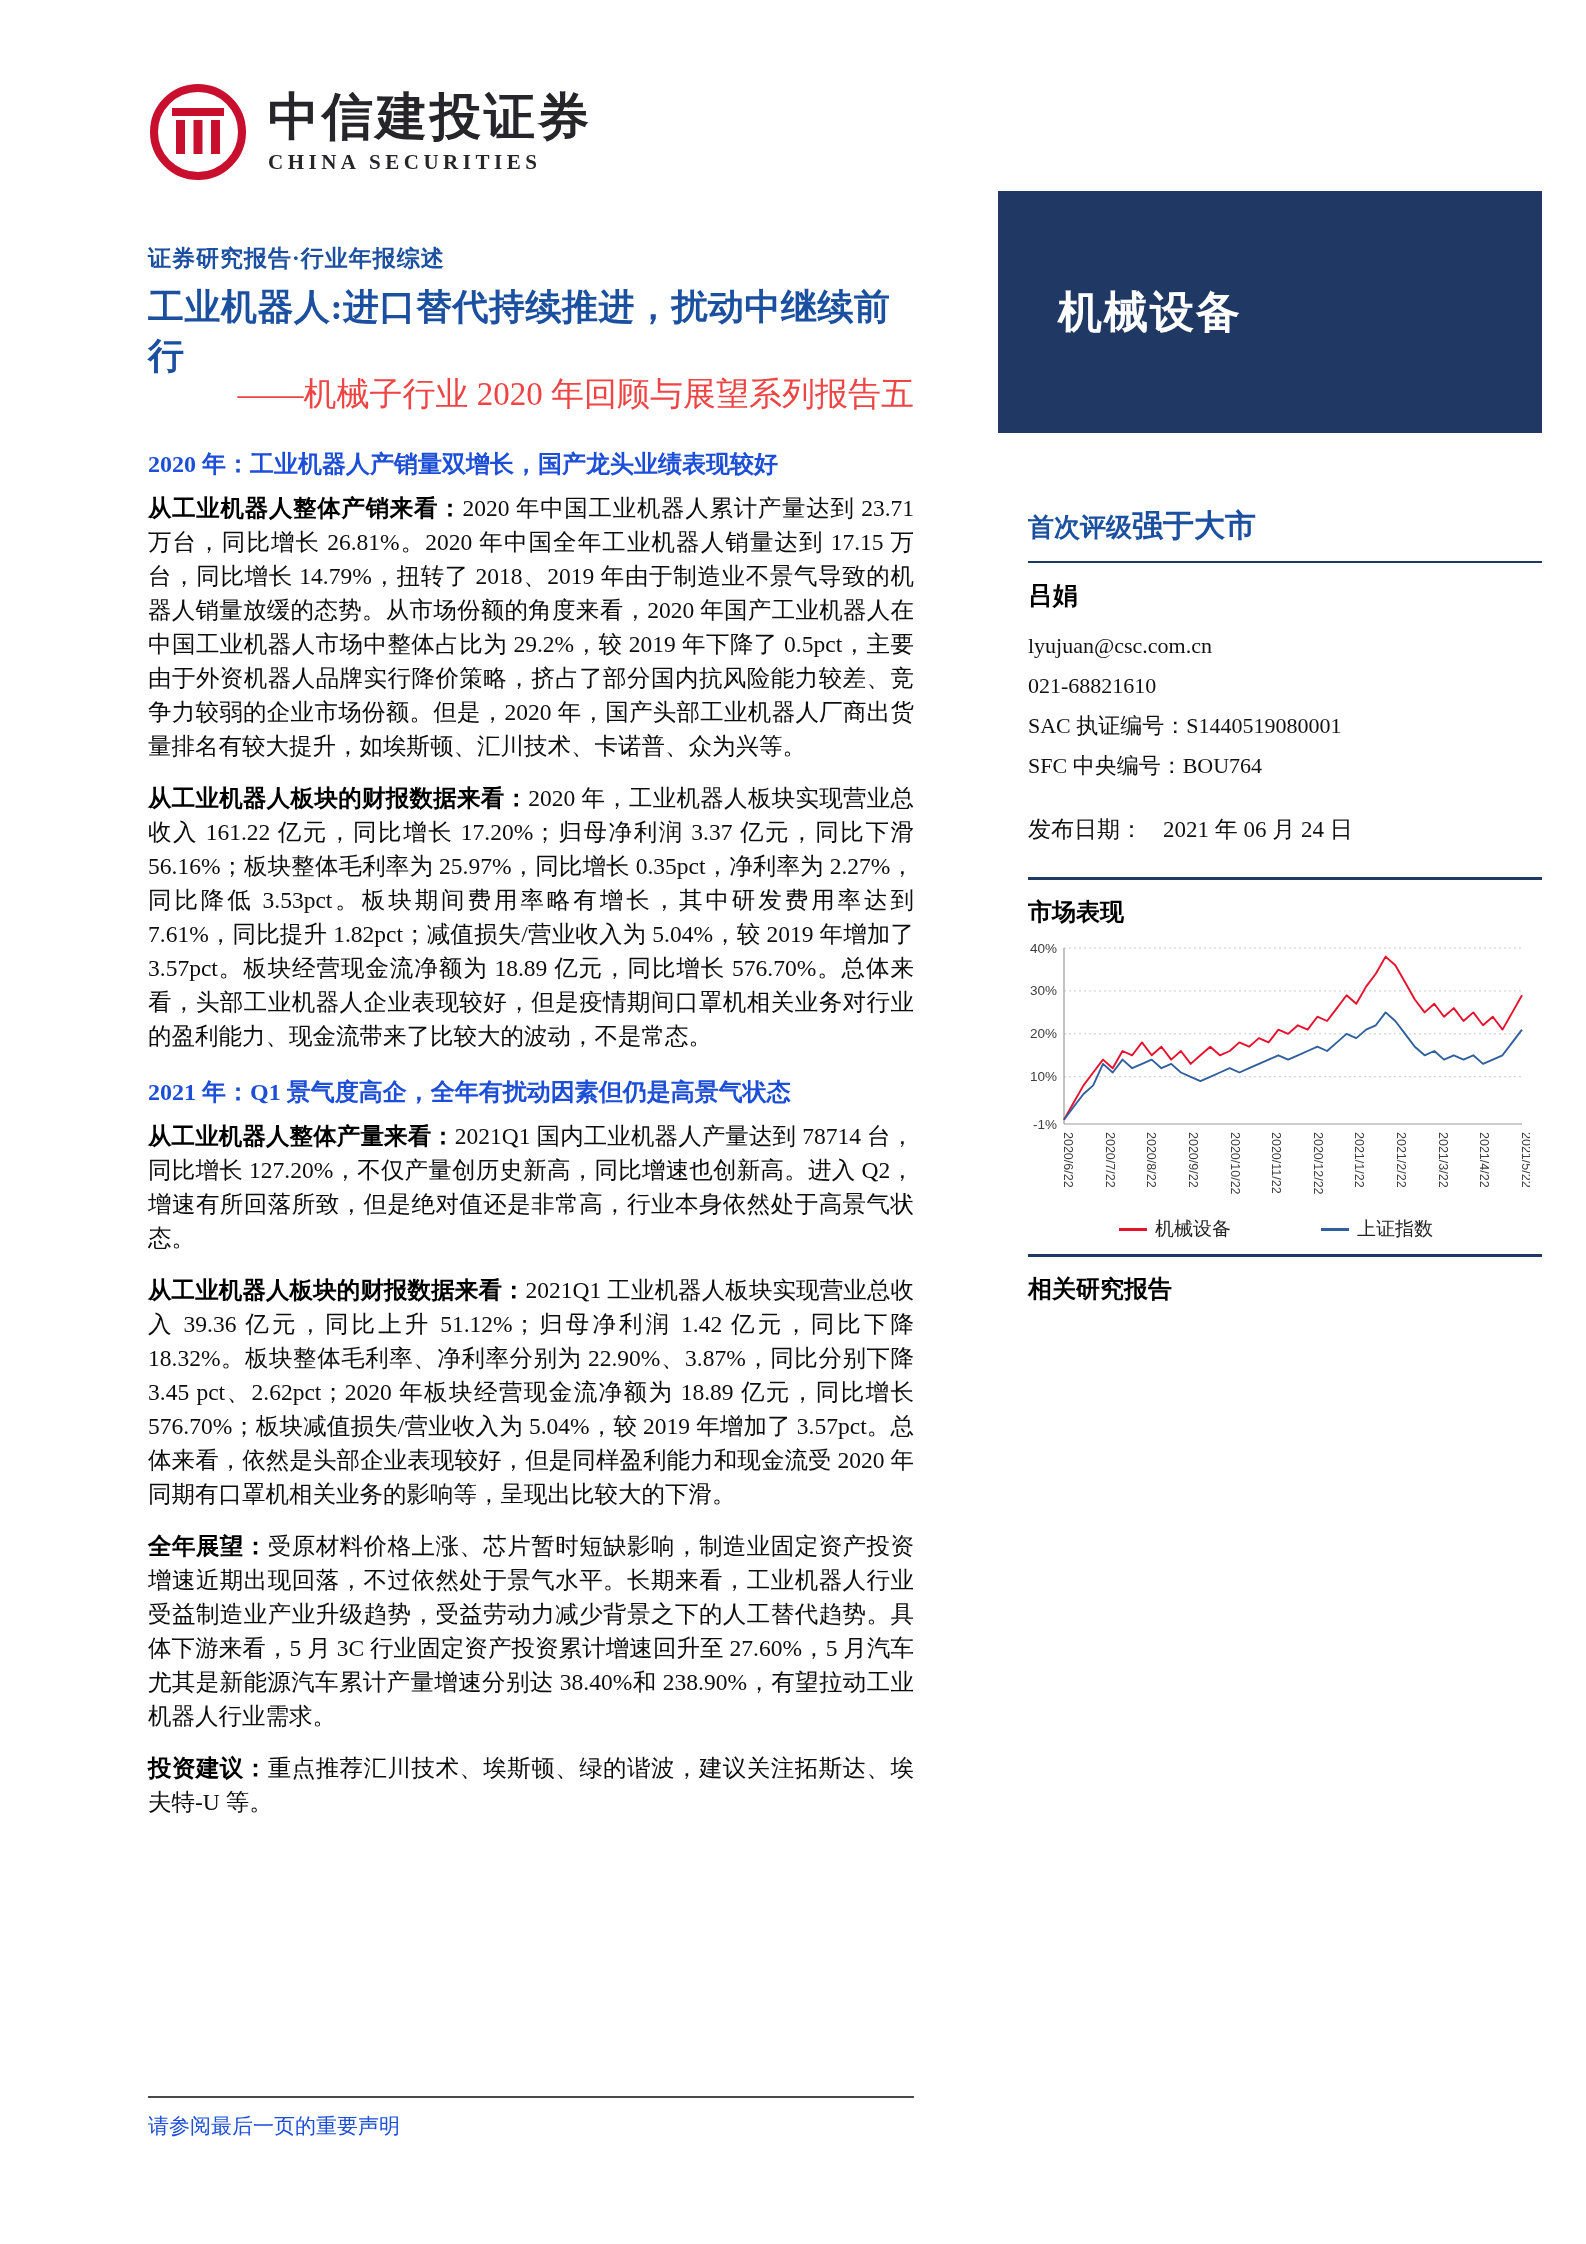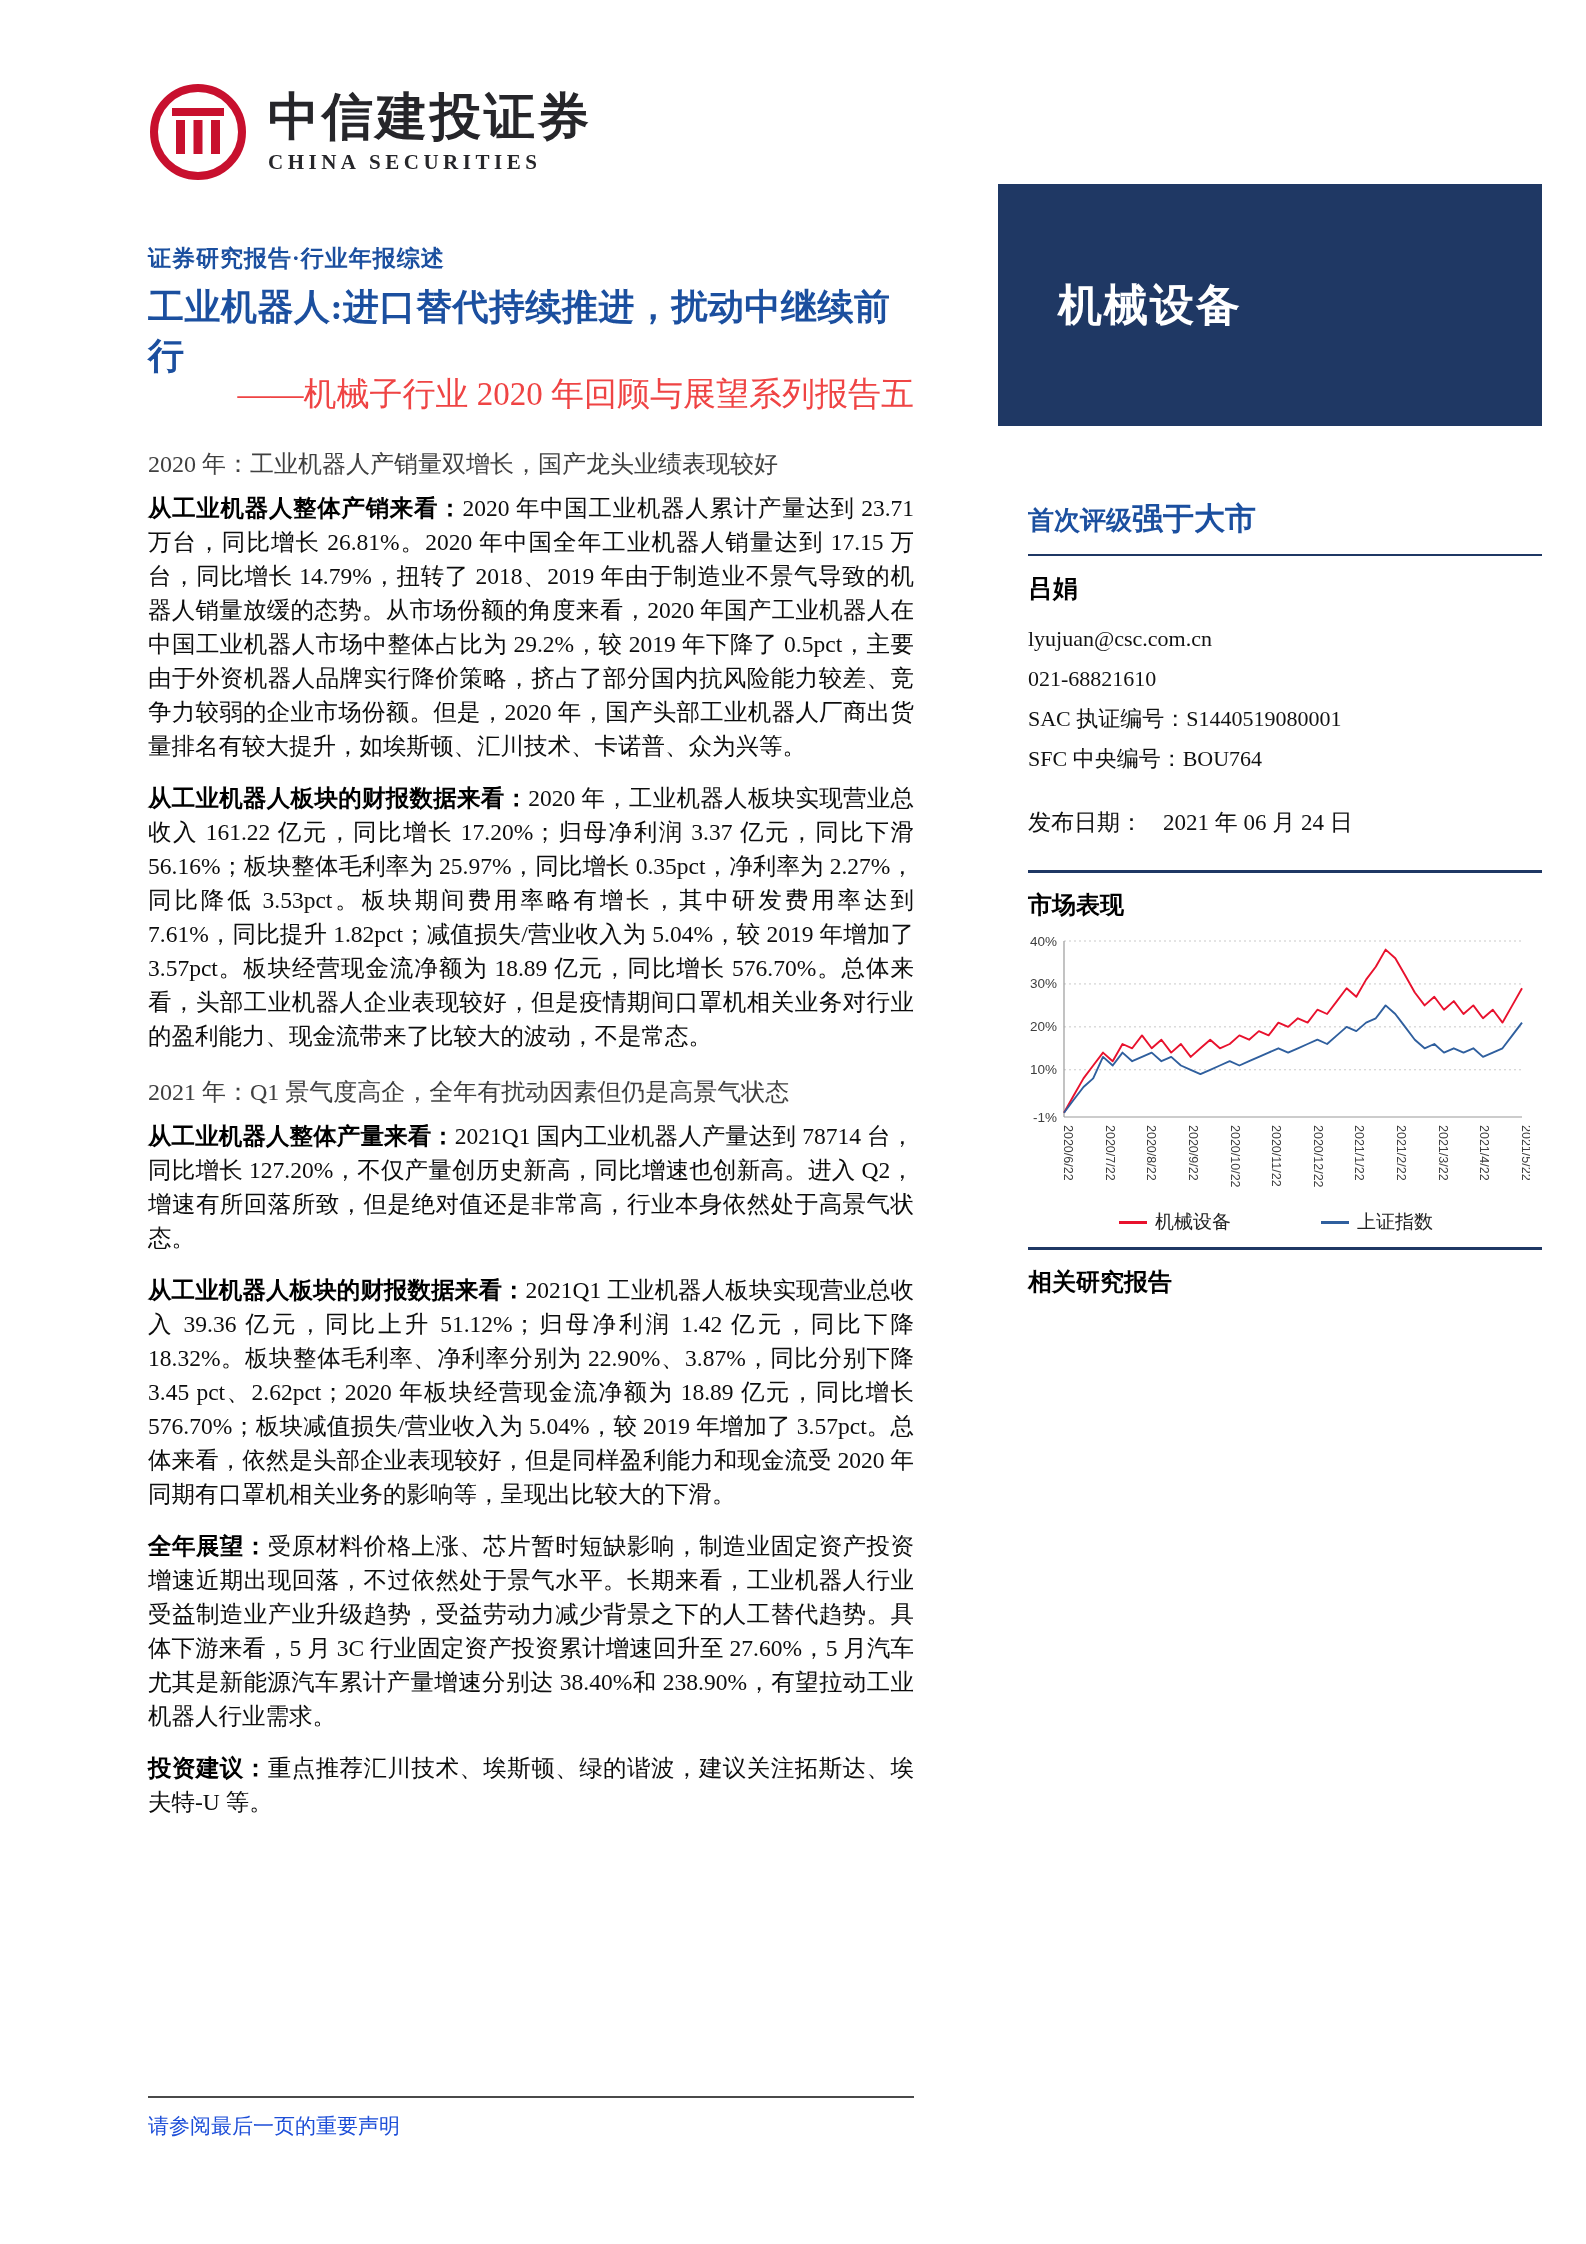--- a/index.html
+++ b/index.html
@@ -23,27 +23,27 @@
   
   .report-type { position:absolute; left:148px; top:243px; font-size:23px; font-weight:700; color:#1b4f9f; letter-spacing:1px; }
   .report-title { position:absolute; left:148px; top:283px; width:766px; margin:0;
                   font-size:36px; font-weight:700; color:#1b4f9f; letter-spacing:0.5px; }
   .report-subtitle { position:absolute; left:148px; top:372px; width:766px; text-align:right;
                      font-size:33px; font-weight:400; color:#ef4444; }
 
   
   .article { position:absolute; left:148px; top:447px; width:766px;
              font-size:23.5px; line-height:34px; text-align:justify; color:#0d0d0d; }
-  .article h2 { font-size:24px; font-weight:400; color:#404040; margin:22px 0 10px; line-height:34px; }
+  .article h2 { font-size:24px; font-weight:700; color:#1d4ed8; margin:22px 0 10px; line-height:34px; }
   .article h2:first-child { margin-top:0; }
   .article p { margin:0 0 18px; }
   .article p b { font-weight:700; color:#000; }
 
   
-  .sidebar { position:absolute; left:998px; top:184px; width:544px; }
+  .sidebar { position:absolute; left:998px; top:191px; width:544px; }
   .industry-banner { height:242px; background:#1f3864; display:flex; align-items:center; padding-left:60px; }
   .industry-banner span { color:#ffffff; font-size:44px; font-weight:700; letter-spacing:2px; }
   .rating-row { margin-top:72px; display:flex; justify-content:flex-start; align-items:baseline;
                 padding:0 55px 0 30px; }
   .rating-label { font-size:26px; font-weight:700; color:#1b4f9f; }
   .rating-value { font-size:31px; font-weight:700; color:#1b4f9f; }
   .rule { margin:14px 0 0 30px; width:514px; height:3px; background:#1f3864; }
   .rule.thin { height:2px; }
   .analyst { margin:16px 0 0 30px; }
   .analyst-name { font-size:25px; font-weight:700; margin-bottom:14px; color:#000; }

